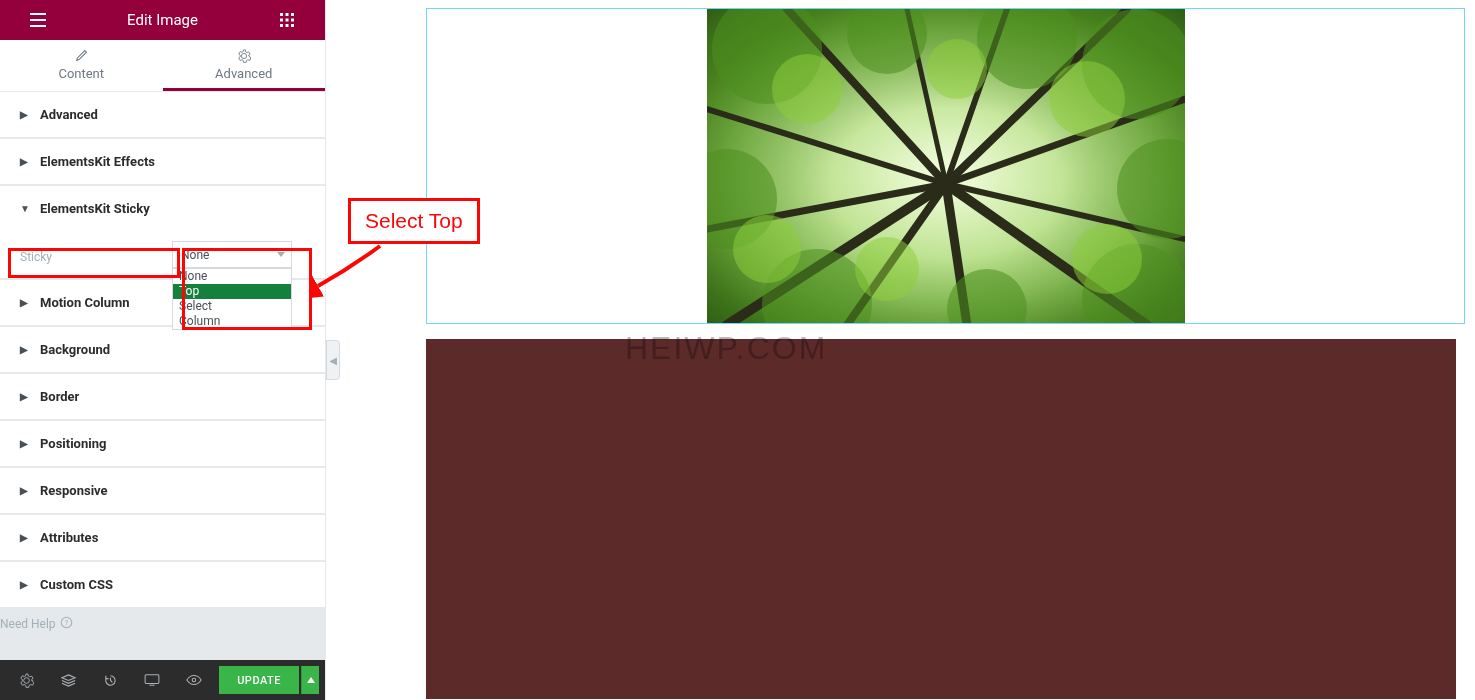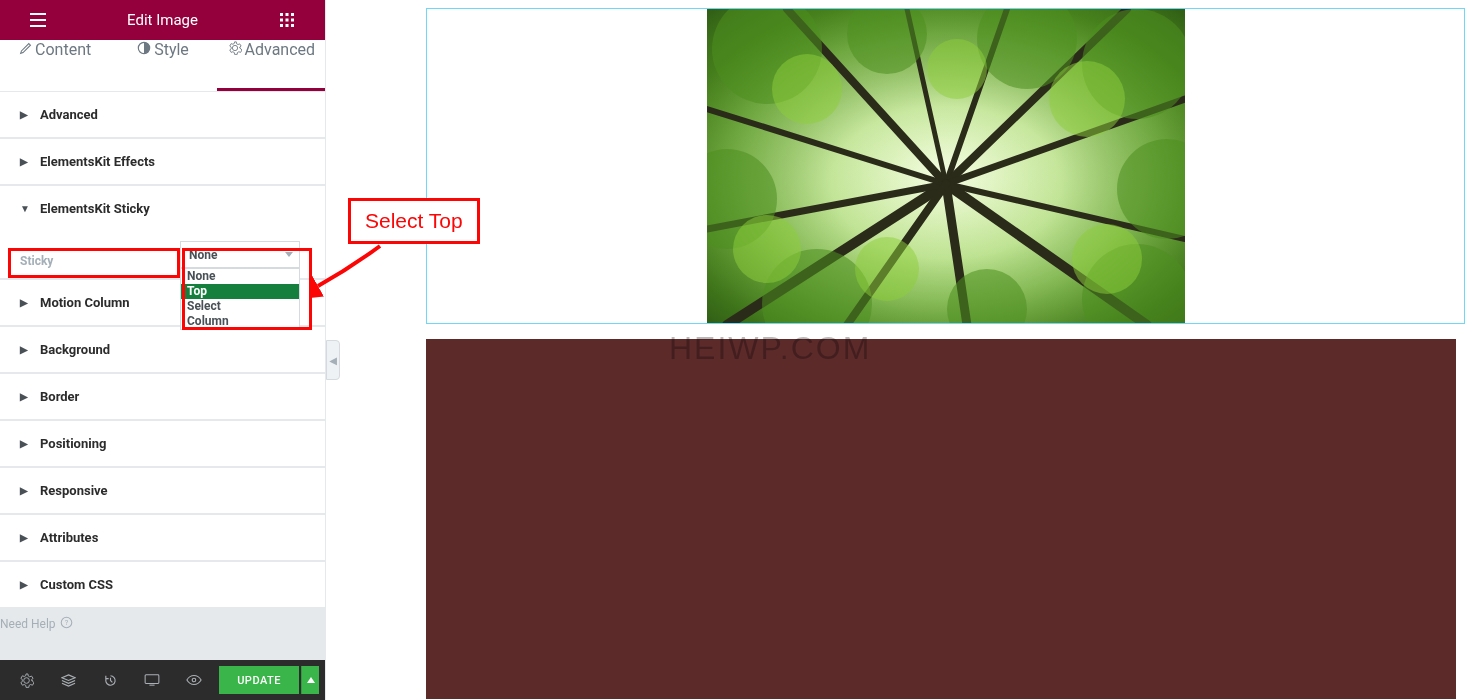--- a/index.html
+++ b/index.html
@@ -5,31 +5,31 @@
 * { margin: 0; padding: 0; box-sizing: border-box; font-family: Roboto, Arial, sans-serif; }
 body { width: 1475px; height: 700px; background: #fff; display: flex; overflow: hidden; position: relative; }
 
 
 .panel { width: 326px; height: 700px; display: flex; flex-direction: column; background: #fff; border-right: 1px solid #e6e9ec; }
 .panel-header { height: 40px; background: #93003c; color: #fff; display: flex; align-items: center; padding: 0 22px; }
 .header-icon { width: 32px; height: 32px; display: flex; align-items: center; justify-content: center; cursor: pointer; }
 .header-title { flex: 1; text-align: center; font-size: 15px; font-weight: 400; }
 
 .tabs { height: 52px; display: flex; border-bottom: 1px solid #e6e9ec; background: #fff; }
-.tab { flex: 1; display: flex; flex-direction: row; justify-content: center; cursor: pointer; color: #6d7882; font-size: 16px; gap: 2px; border-bottom: 3px solid transparent; }
+.tab { flex: 1; display: flex; flex-direction: column; align-items: center; justify-content: center; cursor: pointer; color: #6d7882; font-size: 13px; gap: 2px; border-bottom: 3px solid transparent; }
 .tab.active { border-bottom-color: #93003c; }
 .tab-icon { width: 16px; height: 16px; display: flex; align-items: center; justify-content: center; }
 
 .sections { flex: 1; overflow-y: auto; background: #e6e9ec; }
 .section { background: #fff; margin-bottom: 2px; }
 .section-header { height: 45px; display: flex; align-items: center; padding: 0 20px; cursor: pointer; font-size: 13px; font-weight: 700; color: #2c2c2c; }
 .section-caret { width: 12px; margin-right: 8px; font-size: 10px; color: #495157; }
 .section-body { padding: 10px 20px; }
 
-.control-row { display: flex; align-items: flex-end; gap: 10px; position: relative; font-weight: bold; }
+.control-row { display: flex; align-items: center; gap: 2px; position: relative; }
 .control-label { width: 150px; font-size: 12px; color: #a4afb7; padding-top: 4px; }
 .control-input { flex: 1; position: relative; }
 .select-box { width: 120px; height: 27px; border: 1px solid #d5dadf; background: #fff; font-size: 12px; padding: 0 22px 0 8px; color: #495157; position: relative; display: flex; align-items: center; cursor: pointer; }
 .select-caret { position: absolute; right: 6px; top: 10px; width: 0; height: 0; border-left: 4px solid transparent; border-right: 4px solid transparent; border-top: 5px solid #a4afb7; }
 .dropdown { position: absolute; top: 27px; left: 0; width: 120px; background: #fff; border: 1px solid #d5dadf; z-index: 50; }
 .dropdown-item { height: 15px; line-height: 15px; padding: 0 6px; font-size: 12px; color: #495157; cursor: pointer; }
 .dropdown-item.highlighted { background: #15803d; color: #fff; }
 
 .needhelp { text-align: center; font-size: 12px; color: #a4afb7; display: flex; align-items: center; justify-content: flex-start; gap: 4px; height: 30px; }
 
@@ -46,21 +46,21 @@
 .canvas { flex: 1; height: 700px; background: #fff; padding: 8px 10px 0 100px; display: flex; flex-direction: column; }
 .image-frame { border: 1px solid #71d7f7; height: 316px; display: flex; justify-content: center; overflow: hidden; margin-bottom: 15px; }
 .forest-img { width: 478px; height: 316px; }
 .brown-block { width: 1030px; height: 360px; background: #5d2a2a; }
 
 
 .anno { position: absolute; z-index: 100; pointer-events: none; }
 .red-box { border: 3px solid #fb0505; }
 .callout { border: 3px solid #fb0505; background: #fff; color: #fb0505; font-size: 21px; padding: 8px 14px; font-family: Arial, sans-serif; margin-left: 24px; }
 
-.watermark { position: absolute; left: 625px; top: 330px; font-size: 32px; color: rgba(0,0,0,0.28); letter-spacing: 2px; font-family: Arial, sans-serif; z-index: 5; pointer-events: none; margin-left: 44px; }
+.watermark { position: absolute; left: 625px; top: 330px; font-size: 32px; color: rgba(0,0,0,0.28); letter-spacing: 2px; font-family: Arial, sans-serif; z-index: 5; pointer-events: none; }
 </style>
 </head>
 <body>
 
 <div class="panel">
   <div class="panel-header">
     <div class="header-icon">
       <svg width="16" height="14" viewBox="0 0 16 14">
           <path d="M0 0h16v2H0zM0 6h16v2H0zM0 12h16v2H0z" fill="#fff"></path>
         </svg>
@@ -82,29 +82,20 @@
   </div>
 
   <div class="tabs">
     <div class="tab">
       <span class="tab-icon">
         <svg width="13" height="13" viewBox="0 0 16 16">
             <path d="M12.1 1.9l2 2L5 13l-3 1 1-3 9.1-9.1z" fill="none" stroke="#6d7882" stroke-width="1.3"></path>
           </svg>
       </span>
       <span>Content</span>
-    </div>
-    <div class="tab">
-      <span class="tab-icon">
-        <svg width="14" height="14" viewBox="0 0 16 16">
-            <circle cx="8" cy="8" r="6.5" fill="none" stroke="#6d7882" stroke-width="1.3"></circle>
-            <path d="M8 1.5a6.5 6.5 0 010 13z" fill="#6d7882"></path>
-          </svg>
-      </span>
-      <span>Style</span>
     </div>
     <div class="tab active">
       <span class="tab-icon">
         <svg width="14" height="14" viewBox="0 0 16 16">
             <path d="M8 5a3 3 0 100 6 3 3 0 000-6zm6.4 3c0 .3 0 .6-.1.9l1.7 1.3-1.6 2.8-2-.7c-.5.4-1 .7-1.6.9l-.3 2.1H7.5l-.3-2.1c-.6-.2-1.1-.5-1.6-.9l-2 .7-1.6-2.8L3.7 8.9c-.1-.3-.1-.6-.1-.9s0-.6.1-.9L2 5.8l1.6-2.8 2 .7c.5-.4 1-.7 1.6-.9L7.5 1h2l.3 2.1c.6.2 1.1.5 1.6.9l2-.7L15 5.8l-1.7 1.3c.1.3.1.6.1.9z" fill="none" stroke="#6d7882" stroke-width="1"></path>
           </svg>
       </span>
       <span>Advanced</span>
     </div>
   </div>

